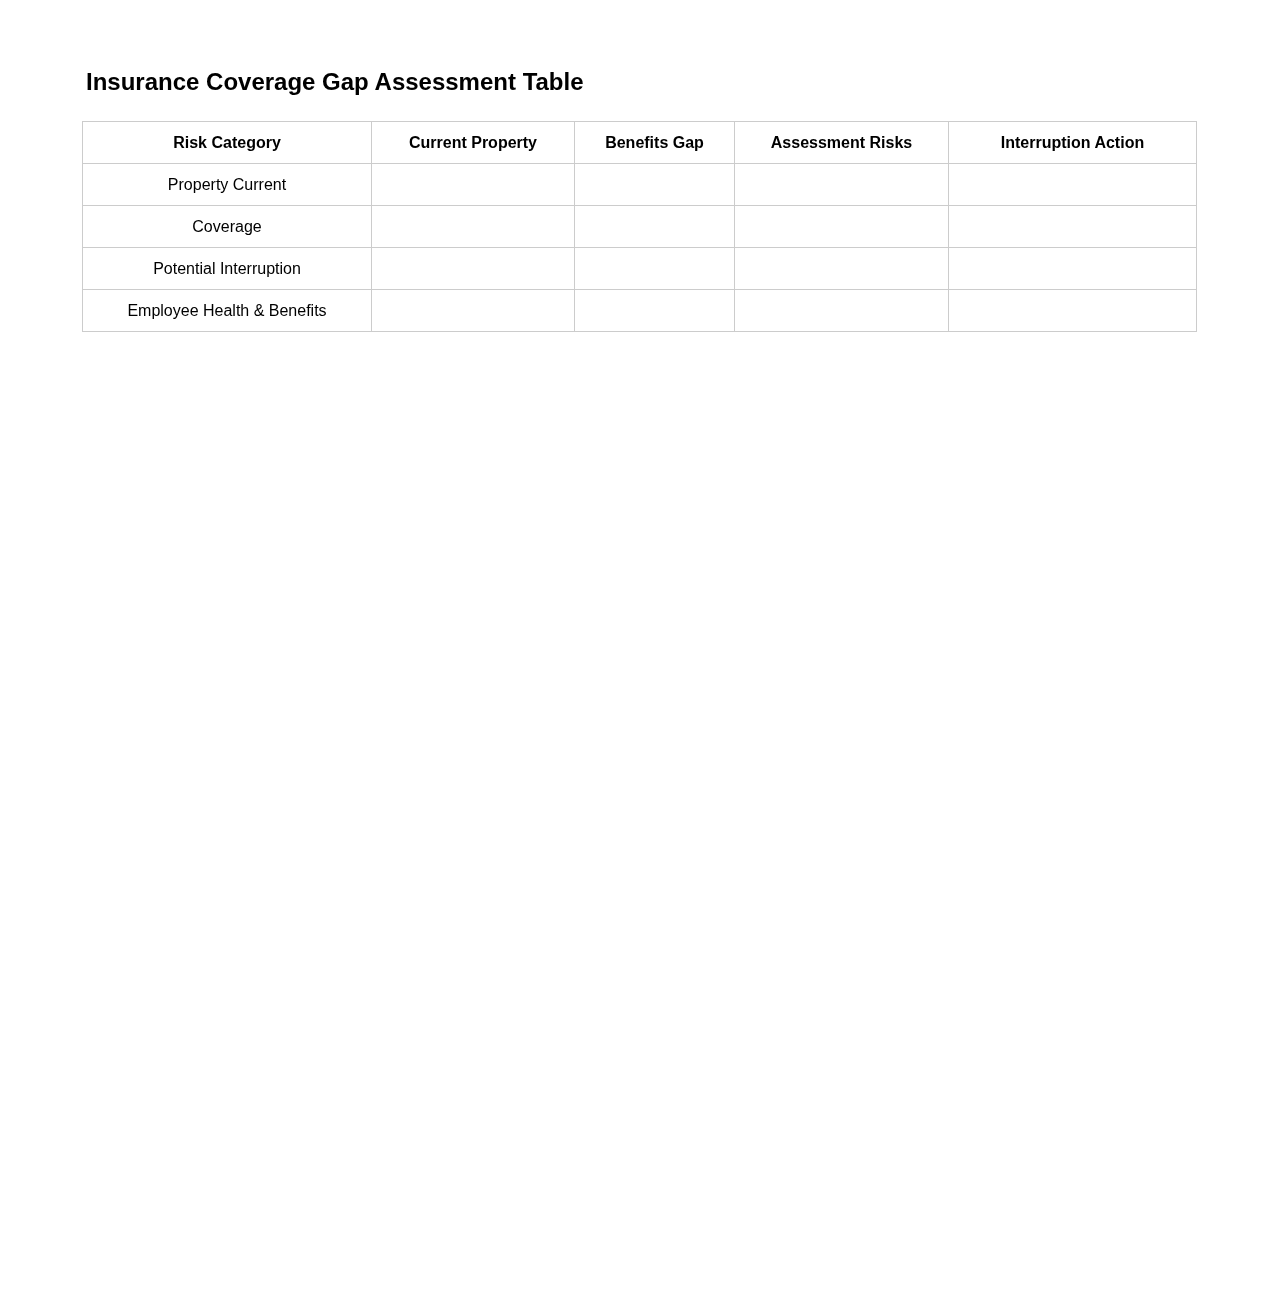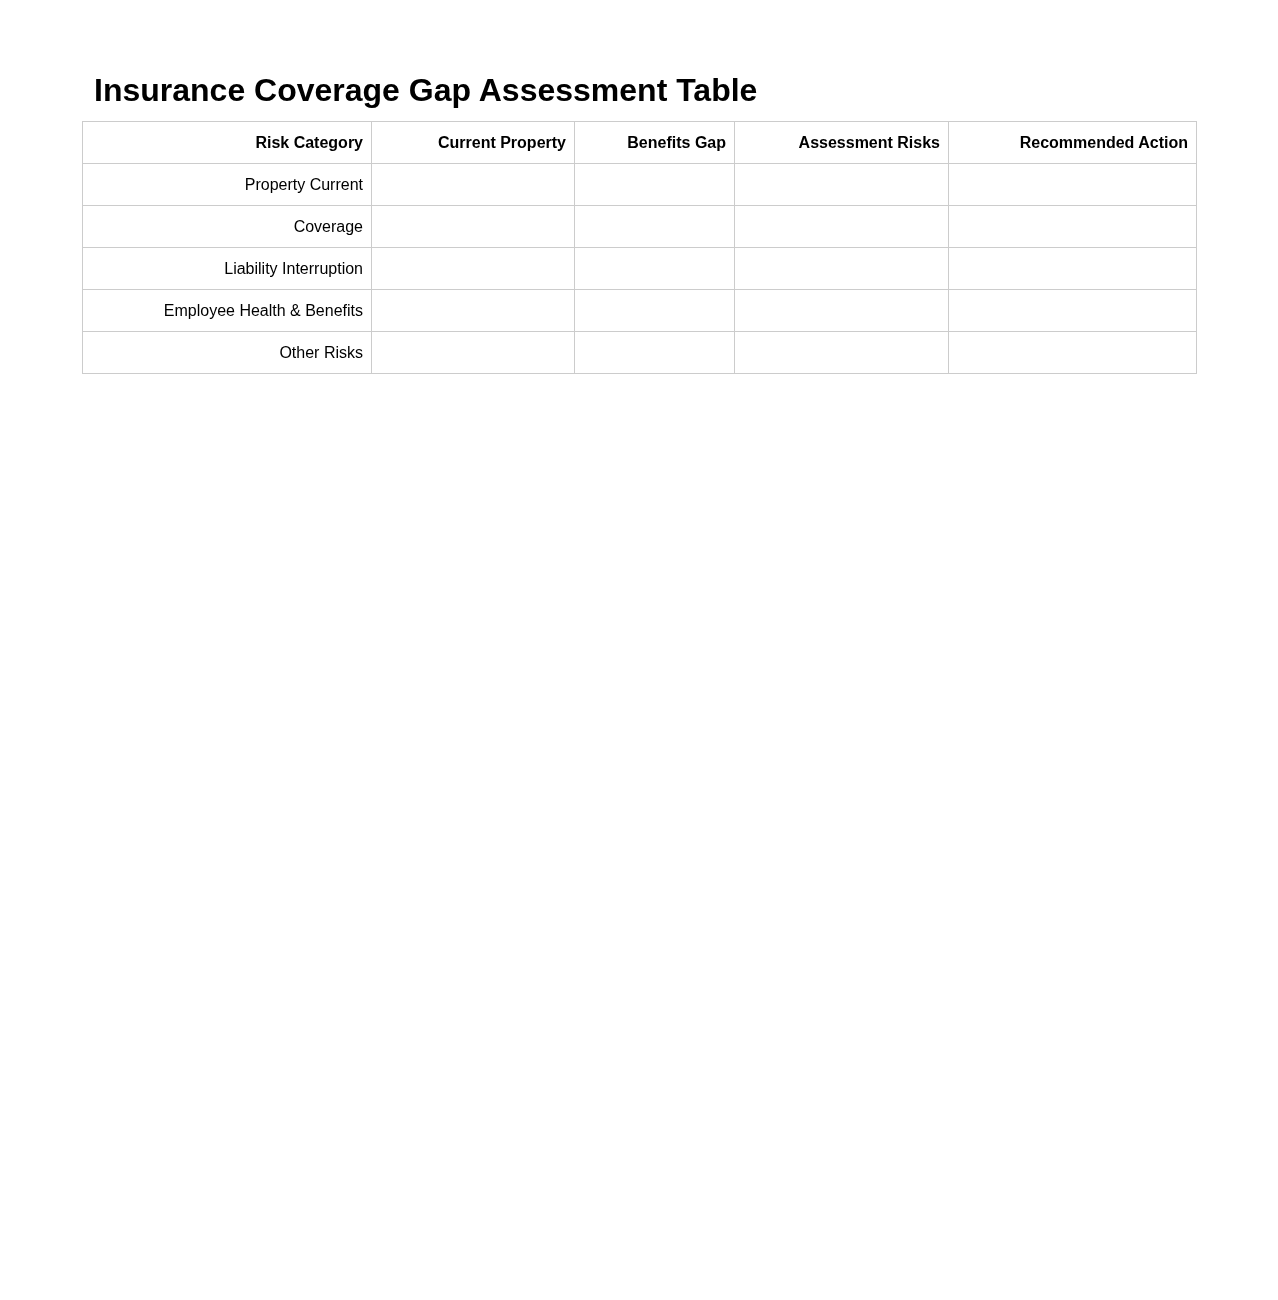--- a/index.html
+++ b/index.html
@@ -13,43 +13,43 @@
       font-family: "Liberation Sans", sans-serif;
       color: #000000;
     }
     .page {
       position: absolute;
       left: 82px;
       top: 0;
       width: 1114px;
     }
     h1 {
-      margin: 12px;
+      margin: 4px;
       position: absolute;
       top: 58px;
       left: 0;
-      font-size: 32px;
+      font-size: 24px;
       font-weight: bold;
       line-height: 40px;
       white-space: nowrap;
     }
     table {
       position: absolute;
       top: 121px;
       left: 0;
       width: 1114px;
       border-collapse: collapse;
       table-layout: fixed;
     }
     th, td {
       border: 1px solid #cccccc;
       height: 42px;
       padding: 0 8px;
       font-size: 16px;
-      text-align: right;
+      text-align: center;
       vertical-align: middle;
       box-sizing: border-box;
     }
     th {
       font-weight: bold;
     }
     col.c1 { width: 289px; }
     col.c2 { width: 203px; }
     col.c3 { width: 160px; }
     col.c4 { width: 214px; }
@@ -68,54 +68,47 @@
         <col class="c3">
         <col class="c4">
         <col class="c5">
     </colgroup>
     <thead>
       <tr>
         <th>Risk Category</th>
         <th>Current Property</th>
         <th>Benefits Gap</th>
         <th>Assessment Risks</th>
-        <th>Recommended Action</th>
+        <th>Interruption Action</th>
       </tr>
     </thead>
     <tbody>
       <tr>
         <td>Property Current</td>
         <td></td>
         <td></td>
         <td></td>
         <td></td>
       </tr>
       <tr>
         <td>Coverage</td>
         <td></td>
         <td></td>
         <td></td>
         <td></td>
       </tr>
       <tr>
-        <td>Liability Interruption</td>
+        <td>Potential Interruption</td>
         <td></td>
         <td></td>
         <td></td>
         <td></td>
       </tr>
       <tr>
         <td>Employee Health &amp; Benefits</td>
         <td></td>
         <td></td>
         <td></td>
         <td></td>
       </tr>
-      <tr>
-        <td>Other Risks</td>
-        <td></td>
-        <td></td>
-        <td></td>
-        <td></td>
-      </tr>
     </tbody>
   </table>
 </div>
 
 </body></html>

